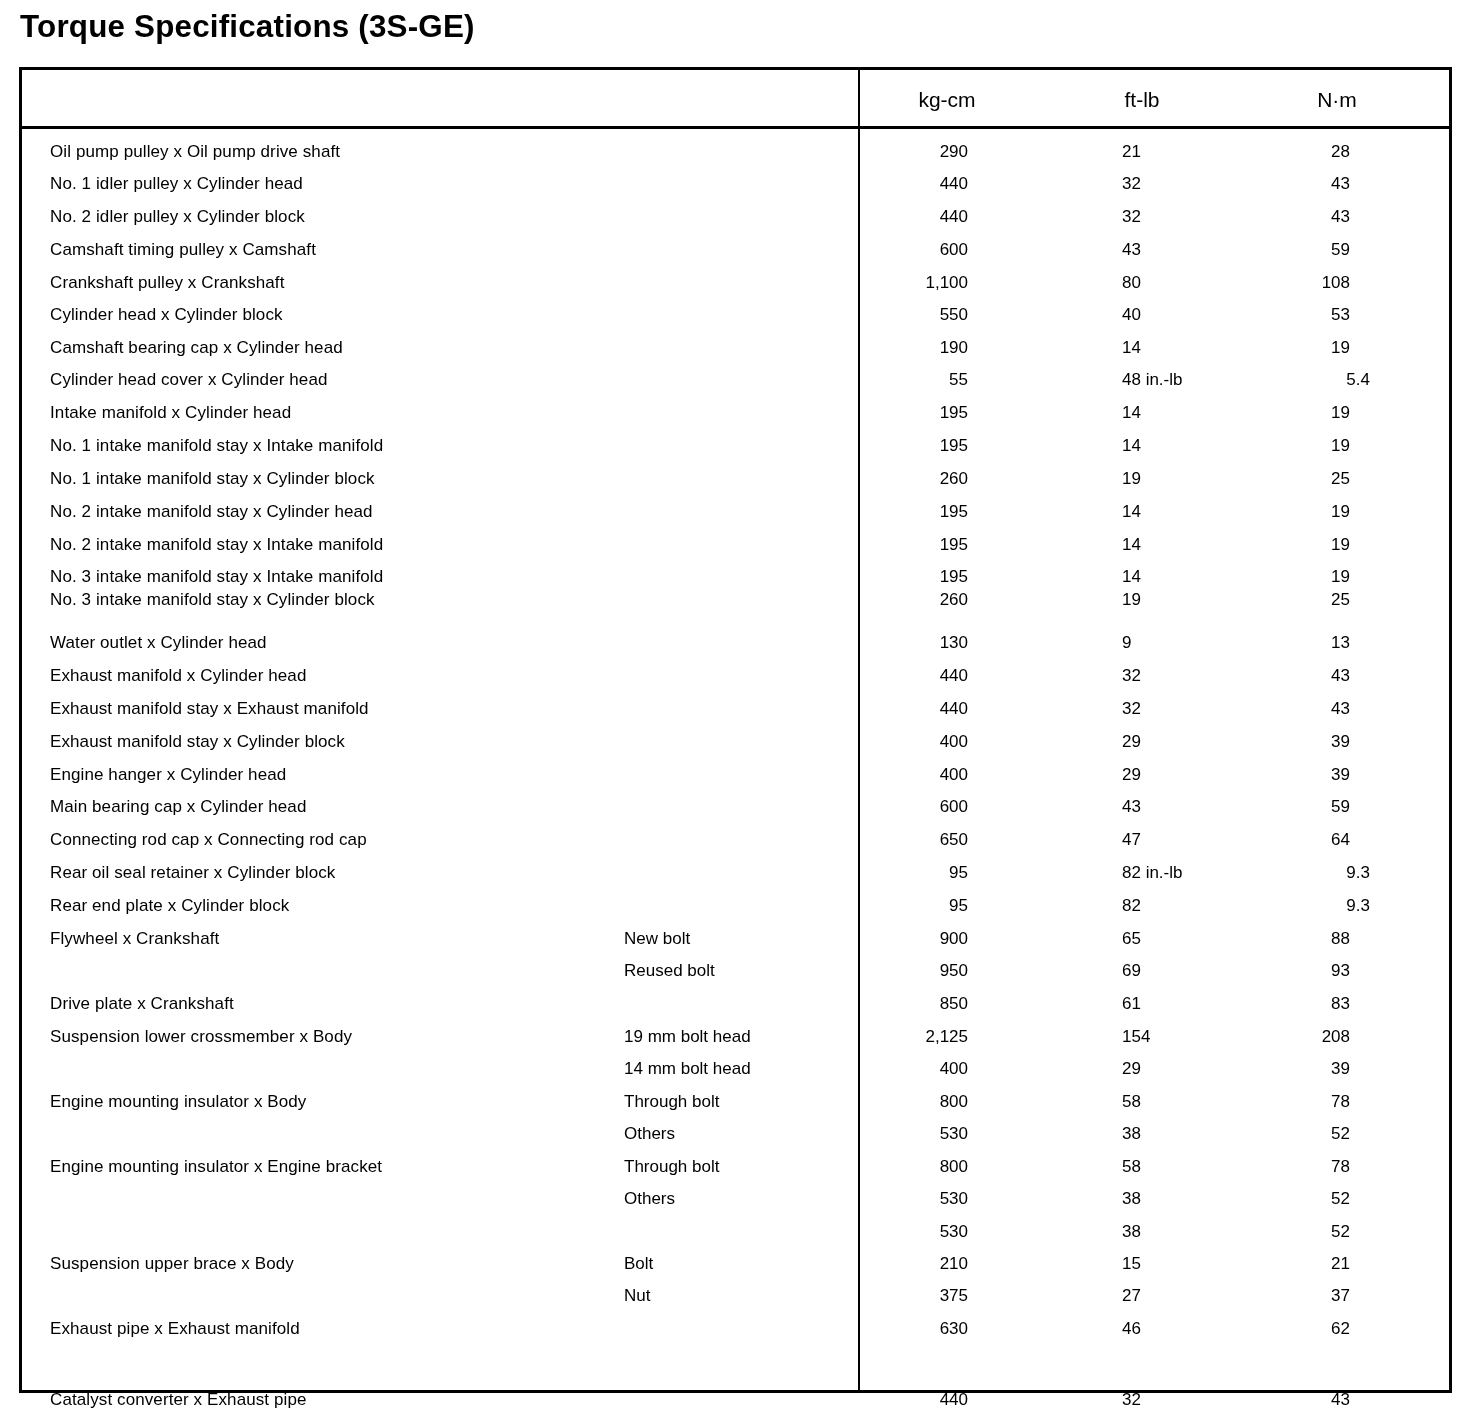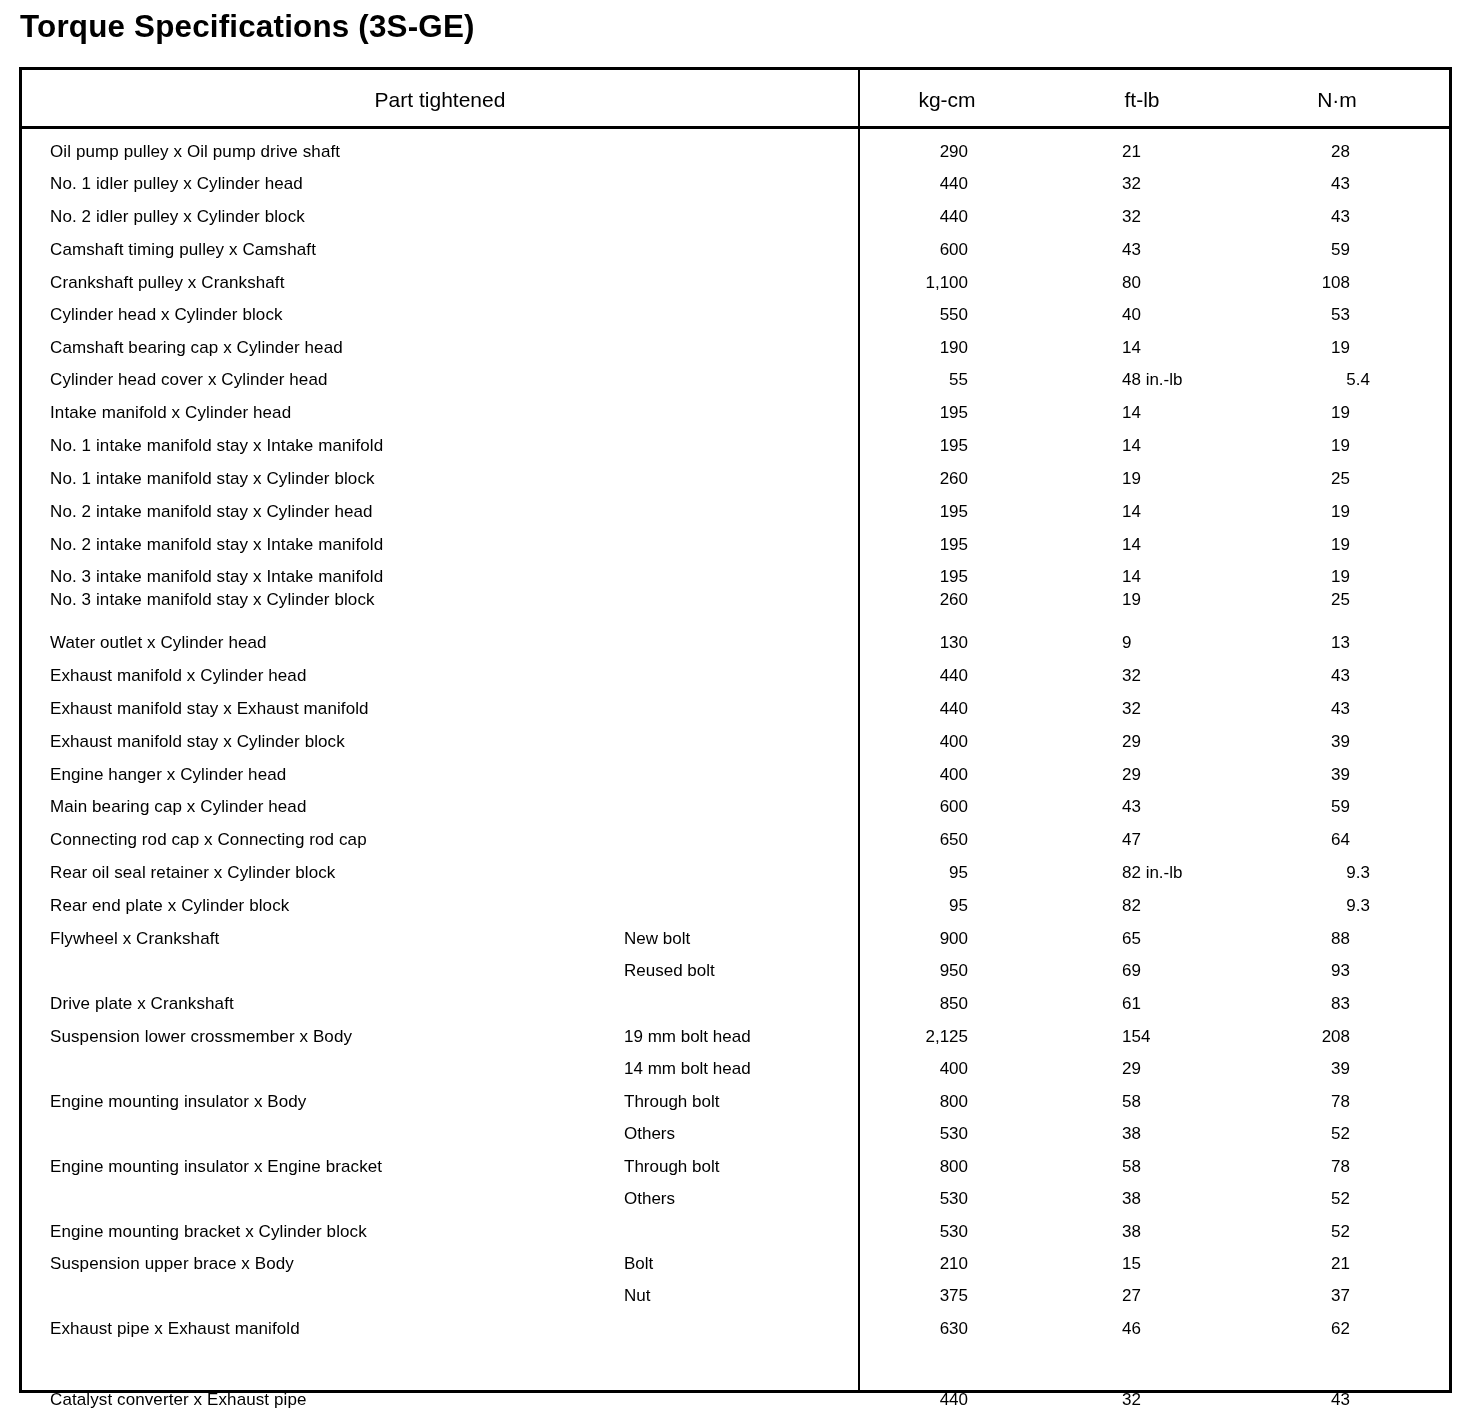--- a/index.html
+++ b/index.html
@@ -28,21 +28,20 @@
   .c-nm.dec { width: 88px; }
 </style>
 </head>
 <body>
 
 <div class="title">Torque Specifications (3S-GE)</div>
 
 <div class="table-box">
   <div class="col-divider"></div>
   <div class="head-divider"></div>
-  <div class="hdr hdr-part">Part tightened</div>
   <div class="hdr hdr-kg">kg-cm</div>
   <div class="hdr hdr-ft">ft-lb</div>
   <div class="hdr hdr-nm">N·m</div>
   <div class="rows" id="rows">
       <div class="row" style="top: 0px;">
         <span class="c-part">Oil pump pulley  x  Oil pump drive shaft</span>
         <span class="c-cond"></span>
         <span class="c-kg">290</span>
         <span class="c-ft">21</span>
         <span class="c-nm">28</span>
@@ -265,21 +264,20 @@
         <span class="c-nm">78</span>
       </div>
       <div class="row" style="top: 1047px;">
         <span class="c-part"></span>
         <span class="c-cond">Others</span>
         <span class="c-kg">530</span>
         <span class="c-ft">38</span>
         <span class="c-nm">52</span>
       </div>
       <div class="row" style="top: 1080px;">
-        <span class="c-part">Engine mounting bracket  x  Cylinder block</span>
         <span class="c-cond"></span>
         <span class="c-kg">530</span>
         <span class="c-ft">38</span>
         <span class="c-nm">52</span>
       </div>
       <div class="row" style="top: 1112px;">
         <span class="c-part">Suspension upper brace  x  Body</span>
         <span class="c-cond">Bolt</span>
         <span class="c-kg">210</span>
         <span class="c-ft">15</span>

